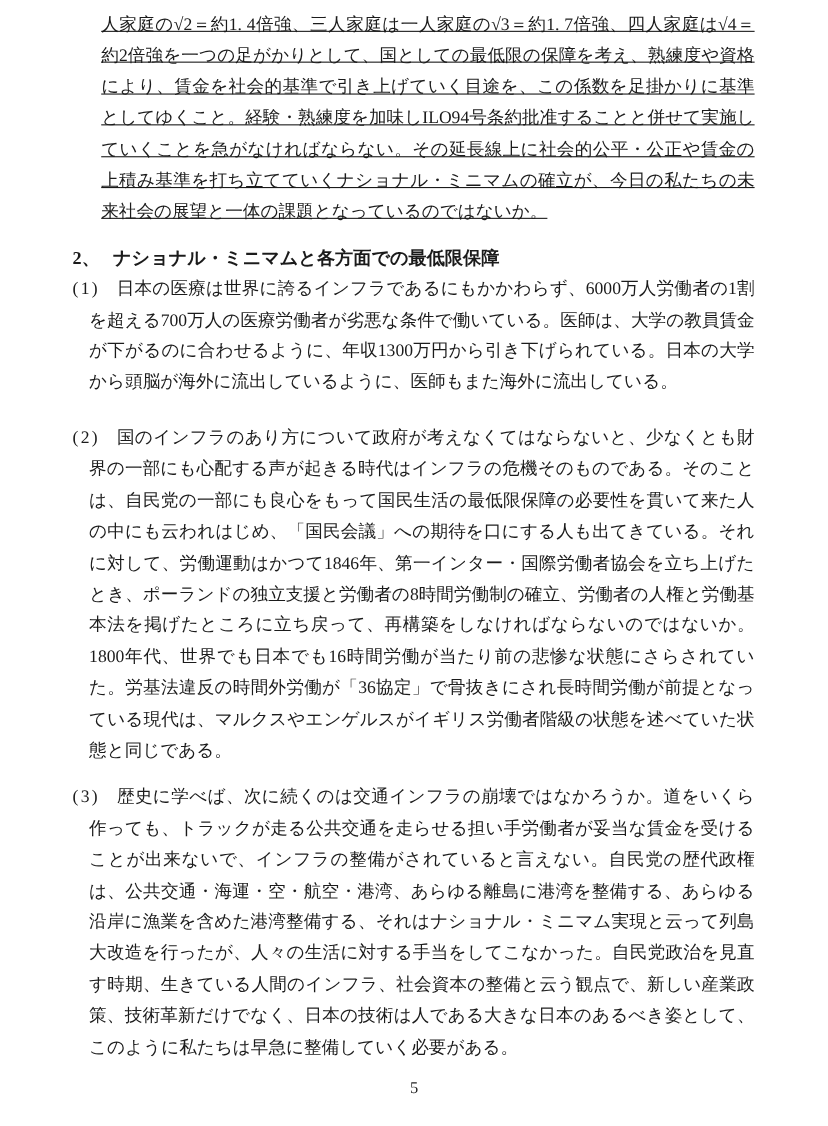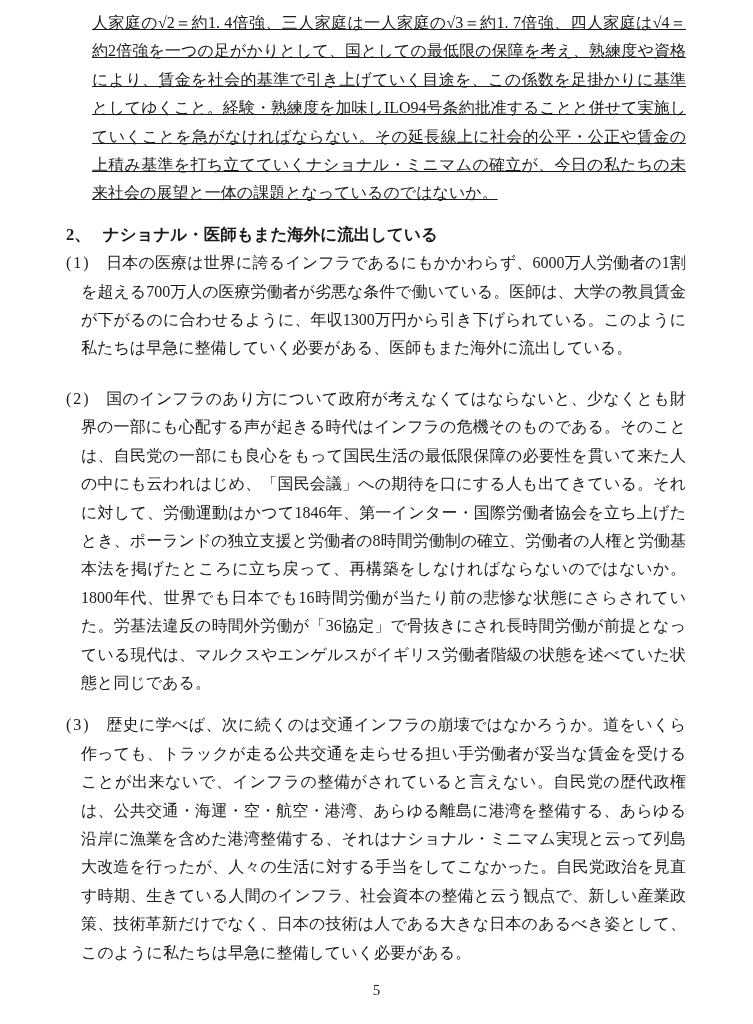--- a/index.html
+++ b/index.html
@@ -65,24 +65,24 @@
     line-height: 20px;
   }
 </style>
 </head>
 <body>
 
 <div class="content">
 
   <p class="cont-para">人家庭の√2＝約1. 4倍強、三人家庭は一人家庭の√3＝約1. 7倍強、四人家庭は√4＝約2倍強を一つの足がかりとして、国としての最低限の保障を考え、熟練度や資格により、賃金を社会的基準で引き上げていく目途を、この係数を足掛かりに基準としてゆくこと。経験・熟練度を加味しILO94号条約批准することと併せて実施していくことを急がなければならない。その延長線上に社会的公平・公正や賃金の上積み基準を打ち立てていくナショナル・ミニマムの確立が、今日の私たちの未来社会の展望と一体の課題となっているのではないか。</p>
 
-  <h2 class="section-heading"><span class="section-number">2、</span><span>ナショナル・医師もまた海外に流出している</span></h2>
+  <h2 class="section-heading"><span class="section-number">2、</span><span>ナショナル・ミニマムと各方面での最低限保障</span></h2>
 
 
-  <p class="item item-1"><span class="item-label">(1)</span><span>日本の医療は世界に誇るインフラであるにもかかわらず、6000万人労働者の1割を超える700万人の医療労働者が劣悪な条件で働いている。医師は、大学の教員賃金が下がるのに合わせるように、年収1300万円から引き下げられている。このように私たちは早急に整備していく必要がある、医師もまた海外に流出している。</span></p>
+  <p class="item item-1"><span class="item-label">(1)</span><span>日本の医療は世界に誇るインフラであるにもかかわらず、6000万人労働者の1割を超える700万人の医療労働者が劣悪な条件で働いている。医師は、大学の教員賃金が下がるのに合わせるように、年収1300万円から引き下げられている。日本の大学から頭脳が海外に流出しているように、医師もまた海外に流出している。</span></p>
 
   <p class="item item-2"><span class="item-label">(2)</span><span>国のインフラのあり方について政府が考えなくてはならないと、少なくとも財界の一部にも心配する声が起きる時代はインフラの危機そのものである。そのことは、自民党の一部にも良心をもって国民生活の最低限保障の必要性を貫いて来た人の中にも云われはじめ、「国民会議」への期待を口にする人も出てきている。それに対して、労働運動はかつて1846年、第一インター・国際労働者協会を立ち上げたとき、ポーランドの独立支援と労働者の8時間労働制の確立、労働者の人権と労働基本法を掲げたところに立ち戻って、再構築をしなければならないのではないか。1800年代、世界でも日本でも16時間労働が当たり前の悲惨な状態にさらされていた。労基法違反の時間外労働が「36協定」で骨抜きにされ長時間労働が前提となっている現代は、マルクスやエンゲルスがイギリス労働者階級の状態を述べていた状態と同じである。</span></p>
 
   <p class="item item-3"><span class="item-label">(3)</span><span>歴史に学べば、次に続くのは交通インフラの崩壊ではなかろうか。道をいくら作っても、トラックが走る公共交通を走らせる担い手労働者が妥当な賃金を受けることが出来ないで、インフラの整備がされていると言えない。自民党の歴代政権は、公共交通・海運・空・航空・港湾、あらゆる離島に港湾を整備する、あらゆる沿岸に漁業を含めた港湾整備する、それはナショナル・ミニマム実現と云って列島大改造を行ったが、人々の生活に対する手当をしてこなかった。自民党政治を見直す時期、生きている人間のインフラ、社会資本の整備と云う観点で、新しい産業政策、技術革新だけでなく、日本の技術は人である大きな日本のあるべき姿として、このように私たちは早急に整備していく必要がある。</span></p>
 
 </div>
 
 <div class="page-number">5</div>
 
 </body></html>

